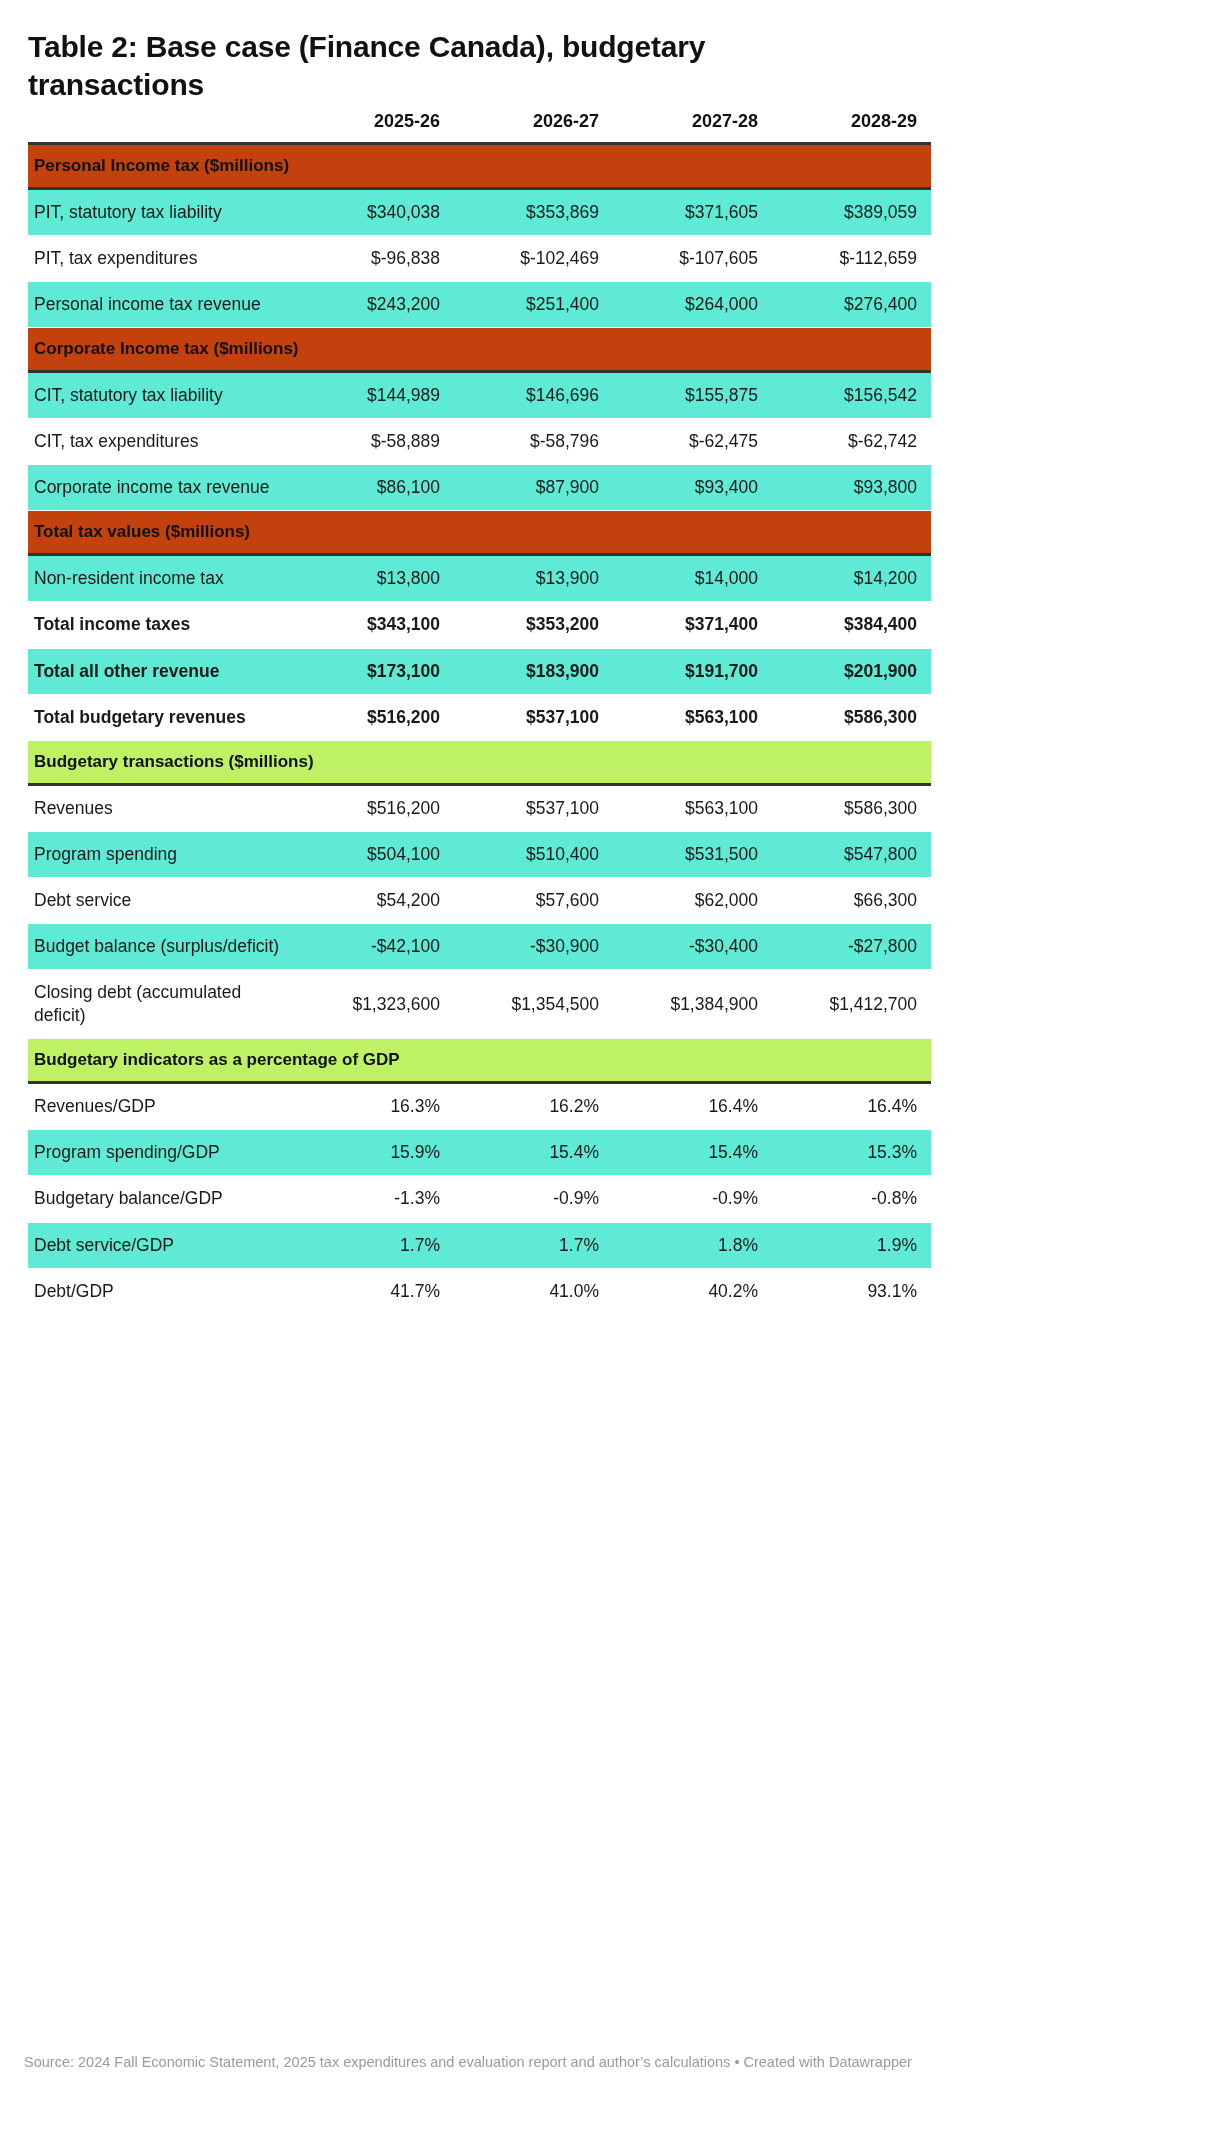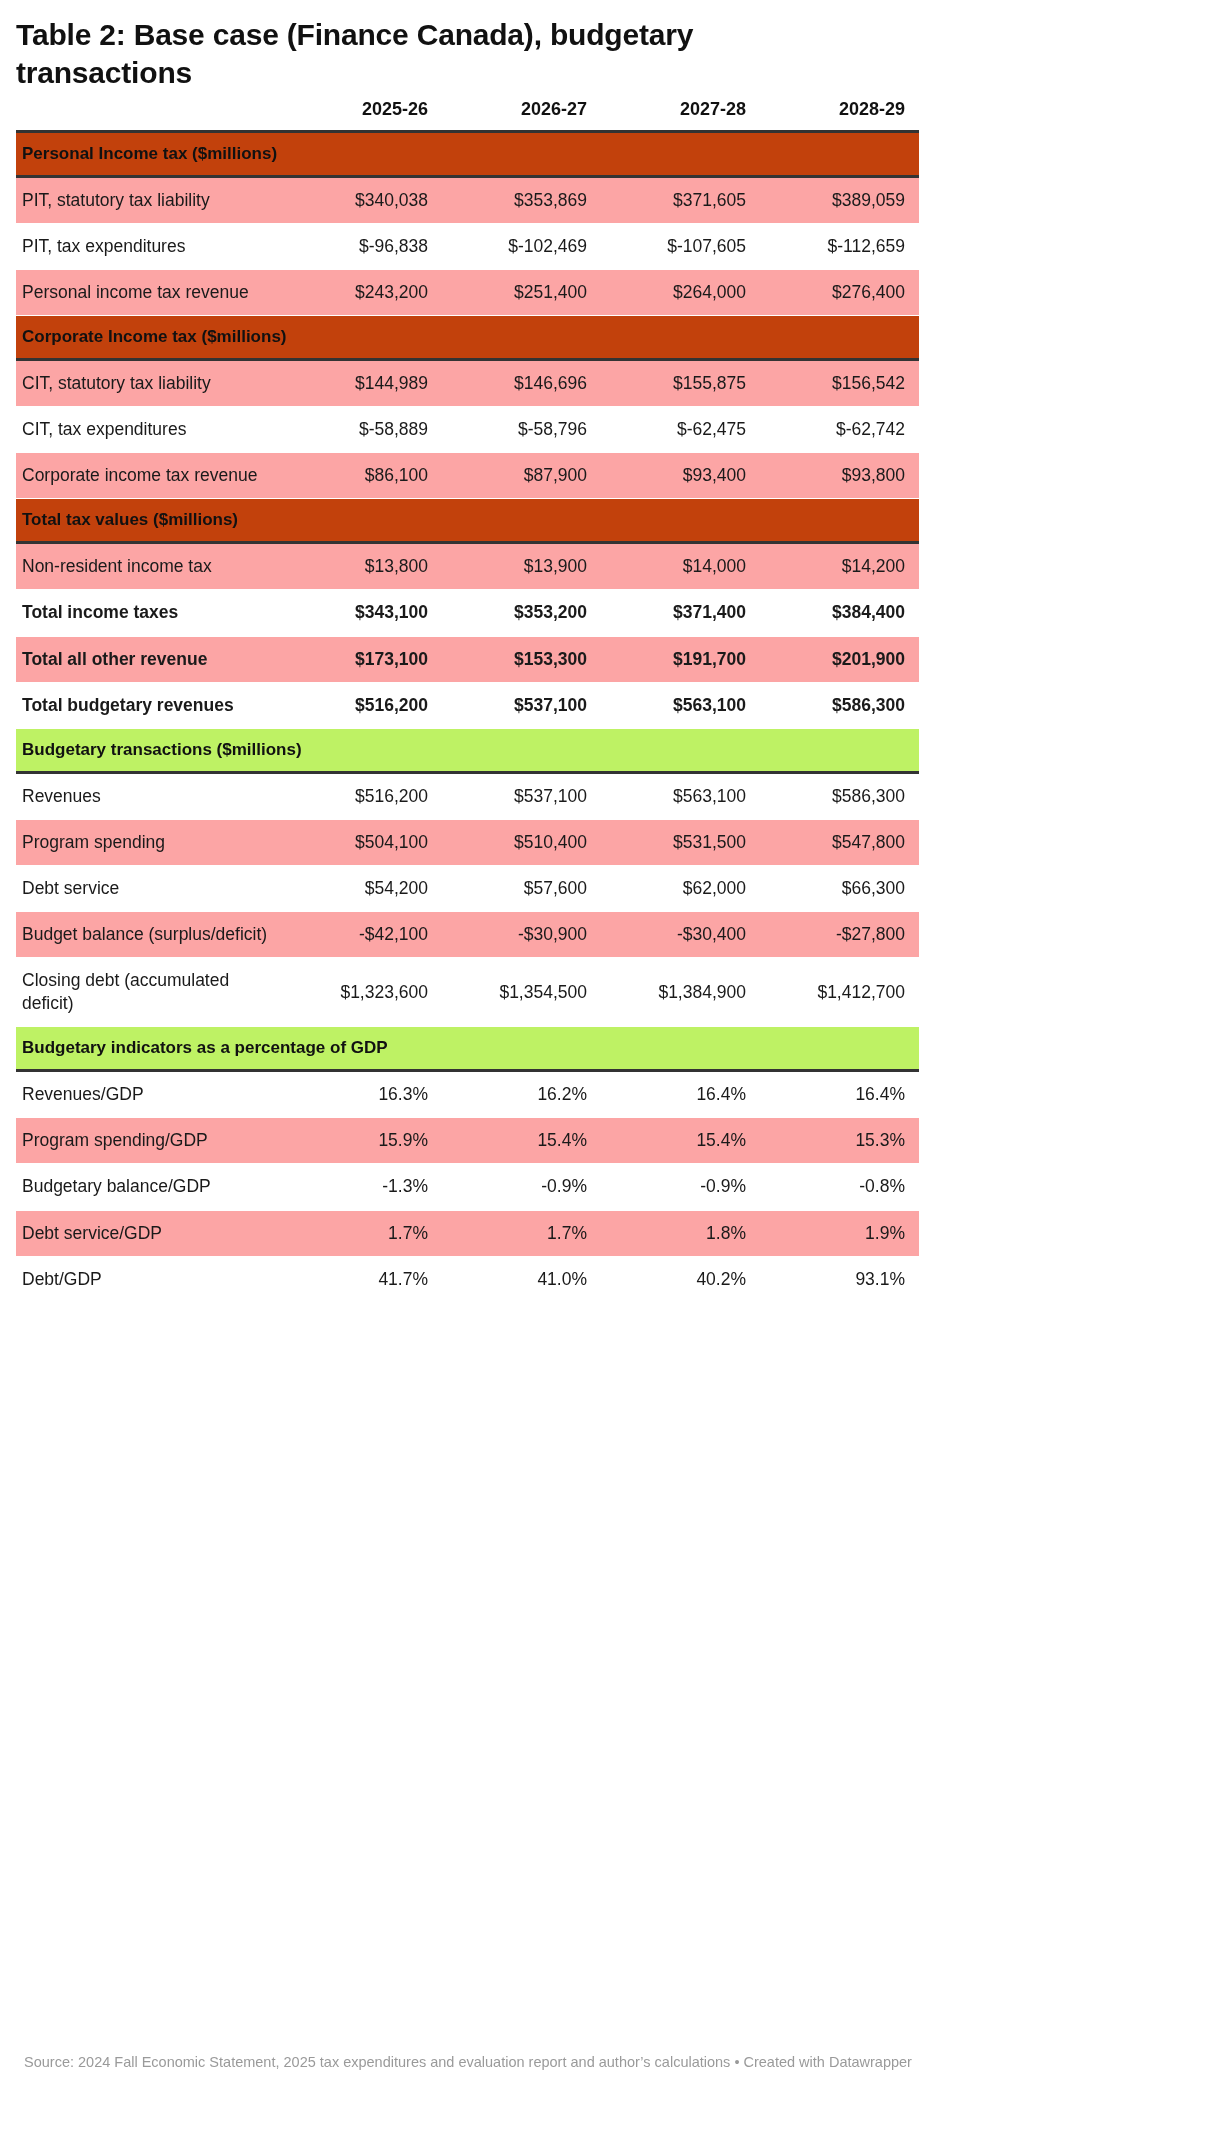--- a/index.html
+++ b/index.html
@@ -10,21 +10,21 @@
   }
   body {
     font-family: "Liberation Sans", "DejaVu Sans", sans-serif;
     color: #1a1a1a;
     -webkit-font-smoothing: antialiased;
   }
   #root {
     position: relative;
     width: 1064px;
     height: 2130px;
-    padding: 4px;
+    padding: 16px;
   }
 
   .title {
     font-size: 30px;
     font-weight: 700;
     line-height: 1.28;
     letter-spacing: -0.2px;
     color: #111111;
     padding: 12px 12px 0 12px;
     max-width: 760px;
@@ -79,21 +79,21 @@
     line-height: 1.32;
     color: #1a1a1a;
     vertical-align: middle;
     border-bottom: 1px solid #ffffff;
   }
   tr.data > td.val {
     text-align: right;
     padding-right: 14px;
     white-space: nowrap;
   }
-  tr.data.shaded > td { background: #fca5a5; }
+  tr.data.shaded > td { background: #5eead4; }
   tr.data.bold > td { font-weight: 700; }
 
   
   .source {
     position: absolute;
     left: 24px;
     top: 2052px;
     width: 1180px;
     font-size: 14.5px;
     line-height: 1.45;
@@ -187,21 +187,21 @@
           <tr class="data bold">
             <td class="lbl">Total income taxes</td>
             <td class="val">$343,100</td>
             <td class="val">$353,200</td>
             <td class="val">$371,400</td>
             <td class="val">$384,400</td>
           </tr>
           <tr class="data shaded bold">
             <td class="lbl">Total all other revenue</td>
             <td class="val">$173,100</td>
-            <td class="val">$153,300</td>
+            <td class="val">$183,900</td>
             <td class="val">$191,700</td>
             <td class="val">$201,900</td>
           </tr>
           <tr class="data bold">
             <td class="lbl">Total budgetary revenues</td>
             <td class="val">$516,200</td>
             <td class="val">$537,100</td>
             <td class="val">$563,100</td>
             <td class="val">$586,300</td>
           </tr>

